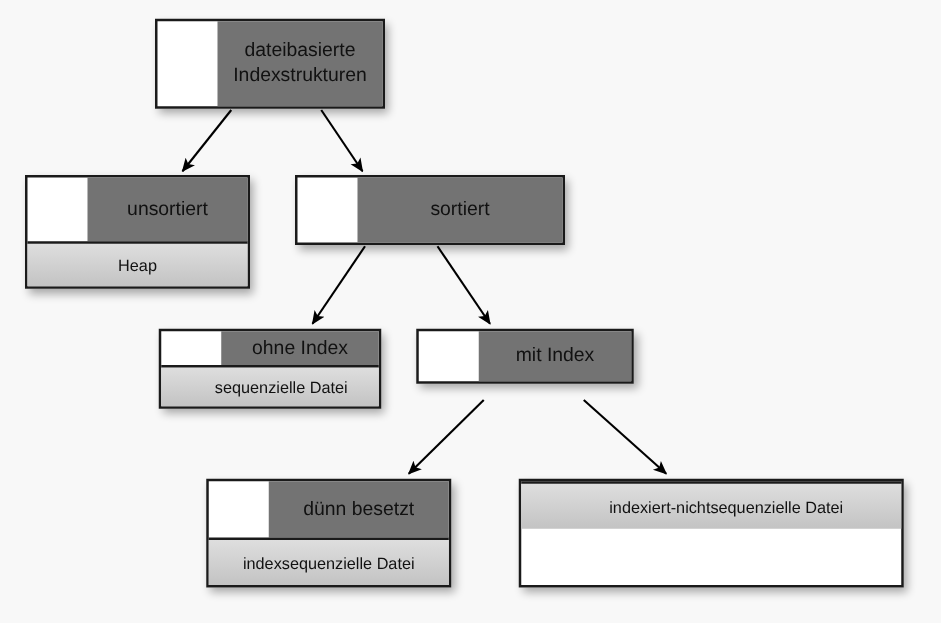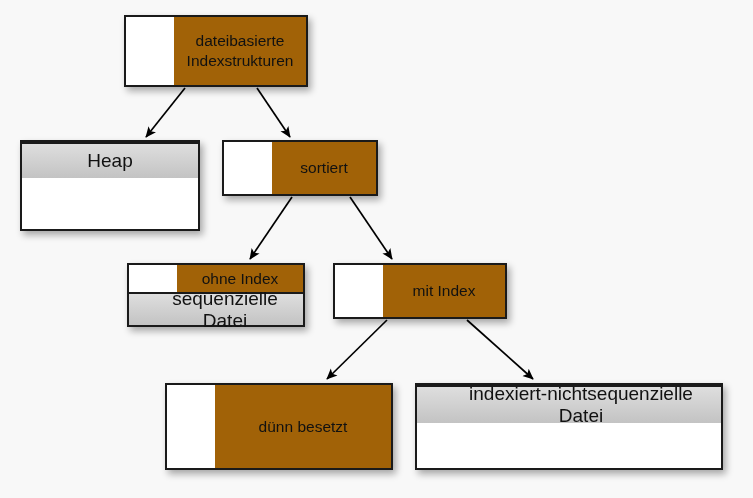--- a/index.html
+++ b/index.html
@@ -44,35 +44,35 @@
 
   .node-title {
     flex: 1 1 auto;
     display: flex;
     align-items: center;
     justify-content: center;
     text-align: center;
     color: #111111;
     font-size: 15.5px;
     line-height: 1.28;
-    background: #a16207;
+    background: #737373;
     padding: 2px 6px;
     box-sizing: border-box;
     white-space: pre-line;
     margin-left: 48px;
   }
 
   .node-sub {
     flex: 0 0 auto;
     display: flex;
     align-items: center;
     justify-content: center;
-    text-align: center;
+    text-align: left;
     color: #111111;
-    font-size: 19px;
+    font-size: 13px;
     border-top: 2px solid #1a1a1a;
     background: linear-gradient(to bottom, #dedede 0%, #d2d2d2 45%, #c3c3c3 100%);
     padding: 2px 6px;
     box-sizing: border-box;
   }
 
   .node.no-sub .node-title { height: 100%; }
 </style>
 </head>
 <body>
@@ -94,33 +94,35 @@
         <line x1="467" y1="320" x2="533" y2="379" stroke="#000000" stroke-width="1.7" marker-end="url(#arrowhead)"></line>
       </g>
   </svg>
 
   <div id="nodes-group">
       <div class="node no-sub" style="left: 124px; top: 15px; width: 184px; height: 72px;">
         <div class="node-title">dateibasierte
 Indexstrukturen</div>
       </div>
       <div class="node" style="left: 20px; top: 140px; width: 180px; height: 91px;">
+        <div class="node-title">unsortiert</div>
         <div class="node-sub" style="height: 36px;">Heap</div>
       </div>
-      <div class="node no-sub" style="left: 222px; top: 140px; width: 156px; height: 56px;">
+      <div class="node no-sub" style="left: 236px; top: 140px; width: 216px; height: 56px;">
         <div class="node-title">sortiert</div>
       </div>
       <div class="node" style="left: 127px; top: 263px; width: 178px; height: 64px;">
         <div class="node-title">ohne Index</div>
         <div class="node-sub" style="height: 33px; padding-left: 24px;">sequenzielle Datei</div>
       </div>
-      <div class="node no-sub" style="left: 333px; top: 263px; width: 174px; height: 56px;">
+      <div class="node no-sub" style="left: 333px; top: 263px; width: 174px; height: 44px;">
         <div class="node-title">mit Index</div>
       </div>
-      <div class="node" style="left: 165px; top: 383px; width: 228px; height: 87px;">
+      <div class="node" style="left: 165px; top: 383px; width: 196px; height: 87px;">
         <div class="node-title">dünn besetzt</div>
+        <div class="node-sub" style="height: 38px;">indexsequenzielle Datei</div>
       </div>
       <div class="node" style="left: 415px; top: 383px; width: 308px; height: 87px;">
         <div class="node-sub" style="height: 38px; padding-left: 30px;">indexiert-nichtsequenzielle Datei</div>
       </div>
     </div>
 
 </div>
 
 </body></html>

